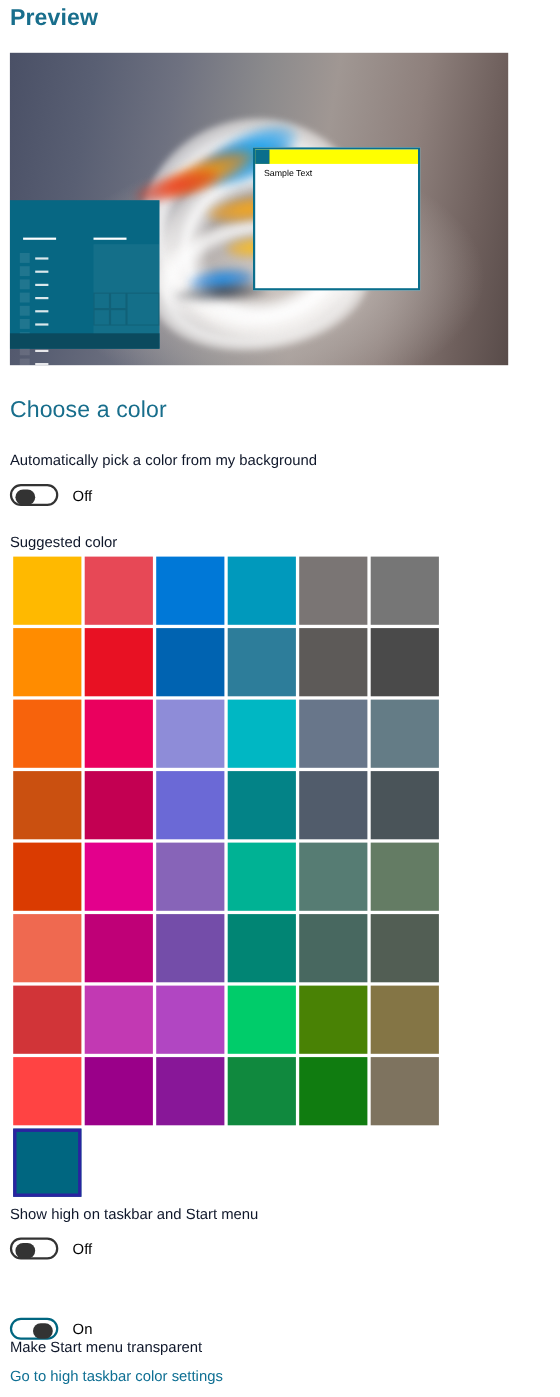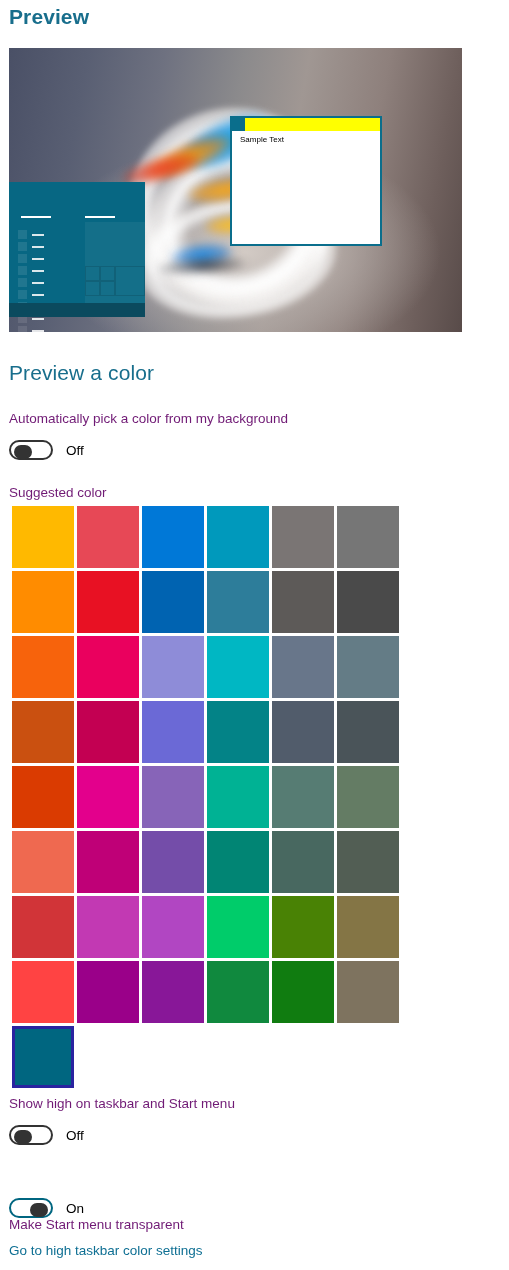--- a/index.html
+++ b/index.html
@@ -28,21 +28,21 @@
     white-space: nowrap;
   }
   #heading-preview { top: 5px; font-weight: bold; }
   #heading-choose-a-color { top: 361px; }
 
   .body-label {
     position: absolute;
     left: 9px;
     font-size: 13.5px;
     font-weight: 400;
-    color: #701a75;
+    color: #0f172a;
     white-space: nowrap;
   }
   #label-auto-pick  { top: 411px; }
   #label-suggested  { top: 485px; }
   #label-show-color { top: 1096px; }
   #label-transparent{ top: 1169px; margin-top: 48px; }
 
   
   #preview-image {
     position: absolute;
@@ -184,21 +184,21 @@
     position: absolute;
     left: 0; bottom: 0;
     width: 100%; height: 14px;
     background: #0b4a5e;
   }
 
   
   #preview-sample-window {
     position: absolute;
     left: 221px;
-    top: 68px;
+    top: 86px;
     width: 152px;
     height: 130px;
     background: #ffffff;
     border: 2px solid #0a6e8c;
     box-sizing: border-box;
   }
   #sample-window-titlebar {
     position: absolute;
     left: 0; top: 0;
     width: 100%; height: 13px;
@@ -371,21 +371,21 @@
   </div>
 
   <div id="preview-sample-window" style="border-color: rgb(10, 110, 140); background: rgb(255, 255, 255);">
     <div id="sample-window-titlebar" style="background: rgb(255, 255, 0);">
       <span id="sample-window-icon" style="background: rgb(10, 110, 140);"></span>
     </div>
     <div id="sample-window-text">Sample Text</div>
   </div>
 </div>
 
-<div class="section-heading" id="heading-choose-a-color">Preview a color</div>
+<div class="section-heading" id="heading-choose-a-color">Choose a color</div>
 
 <div class="body-label" id="label-auto-pick">Automatically pick a color from my background</div>
 
 <div class="toggle-row" id="toggle-row-auto-pick">
   <span class="toggle off">
     <span class="toggle-knob"></span>
   </span>
   <span class="toggle-state-label">Off</span>
 </div>
 

